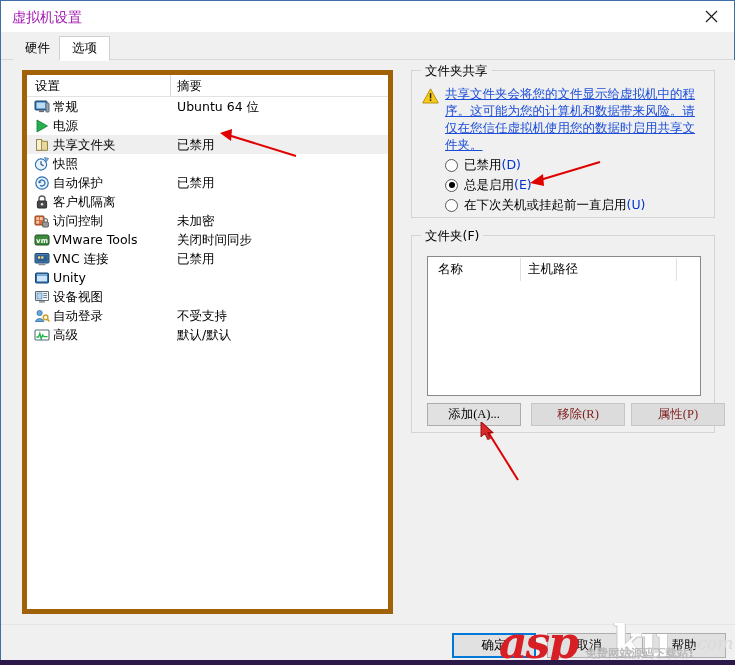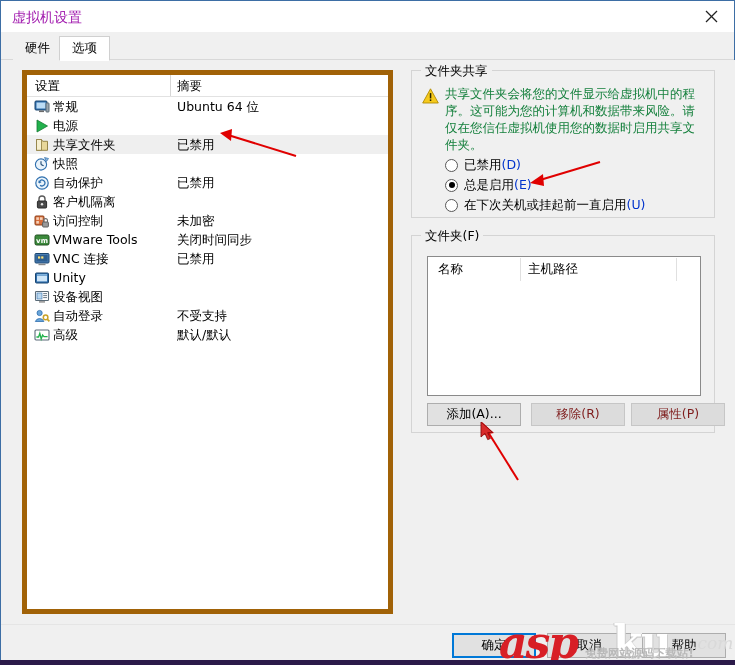--- a/index.html
+++ b/index.html
@@ -192,21 +192,22 @@
     position: absolute;
     left: 10px; top: 17px;
     width: 17px; height: 16px;
   }
   #warn-text {
     position: absolute;
     left: 33px; top: 14px;
     width: 250px;
     font-size: 12.5px;
     line-height: 17px;
-    color: #15803d;
+    color: #1d4ed8;
+    text-decoration: underline;
   }
 
   
   .radio-row {
     position: absolute;
     left: 33px;
     height: 20px;
     display: flex;
     align-items: center;
     cursor: default;
@@ -273,20 +274,21 @@
     display: flex;
     align-items: center;
     justify-content: center;
     font-size: 12.5px;
     box-sizing: border-box;
     background: #e1e1e1;
     border: 1px solid #adadad;
     color: #000;
     cursor: default;
     white-space: nowrap;
+    font-family: Liberation Serif, serif;
   }
   .btn.disabled { color: #7f1d1d; background: #dcdcdc; border-color: #c6c6c6; }
   #btn-add      { left: 15px;  top: 167px; width: 94px; }
   #btn-remove   { left: 119px; top: 167px; width: 94px; }
   #btn-property { left: 219px; top: 167px; width: 94px; }
 
   
   #bottom-sep {
     position: absolute;
     left: 0; top: 564px;

